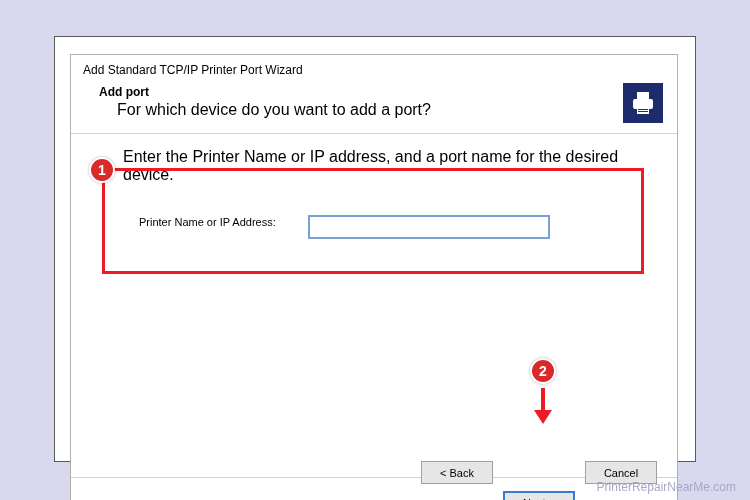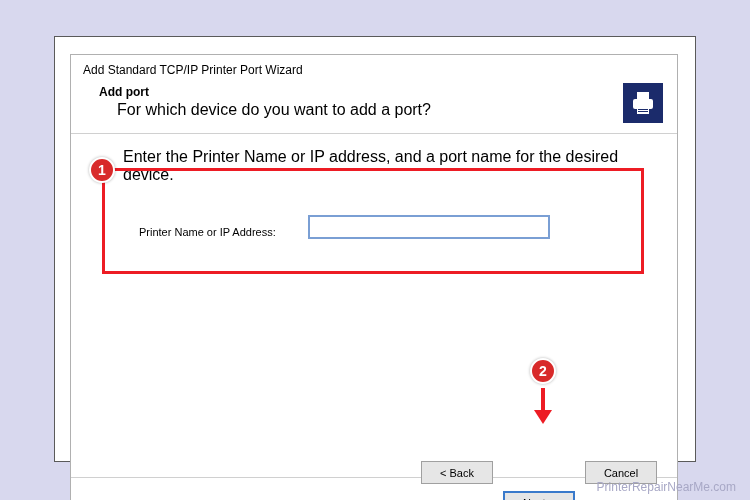--- a/index.html
+++ b/index.html
@@ -114,21 +114,21 @@
       height: 0;
       border-left: 9px solid transparent;
       border-right: 9px solid transparent;
       border-top: 14px solid #ed1c24;
     }
     .form-area {
       padding: 22px 40px 0 68px;
     }
     .form-row {
       display: flex;
-      align-items: flex-end;
+      align-items: flex-start;
     }
     .form-label {
       width: 170px;
       font-size: 11px;
     }
     .form-input {
       width: 240px;
       height: 22px;
       border: 1px solid #888;
       background: #fff;

